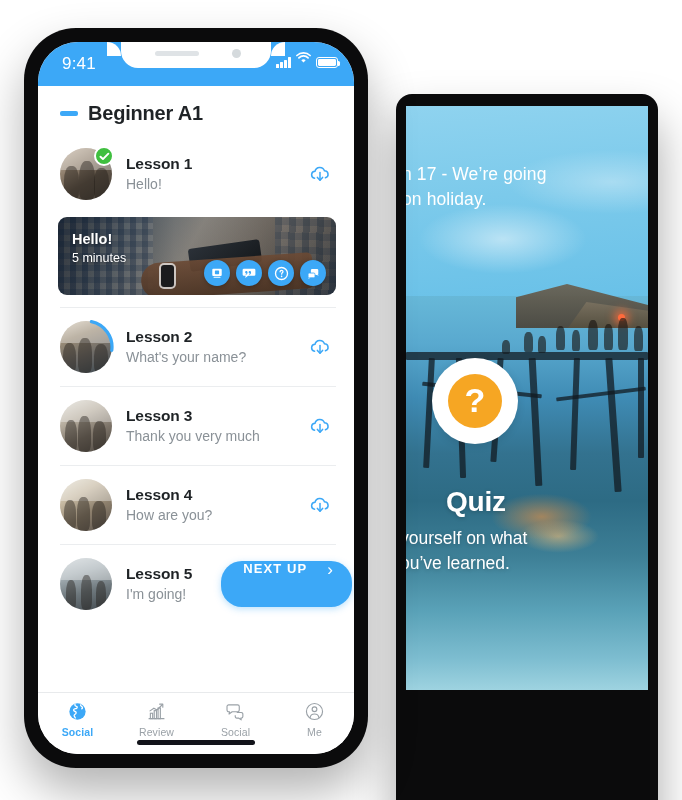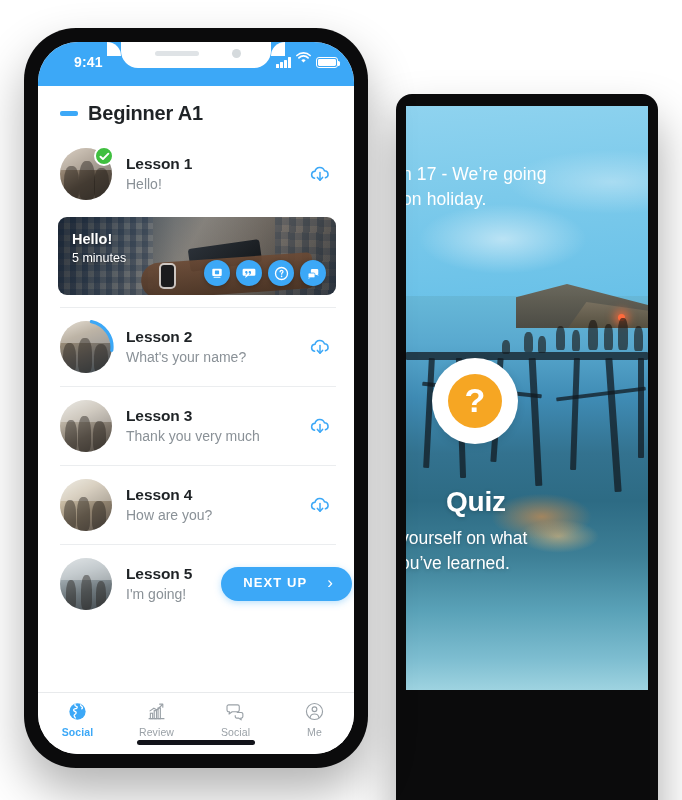--- a/index.html
+++ b/index.html
@@ -115,21 +115,21 @@
   .notch:after{
     content:"";position:absolute;right:30px;top:7px;width:9px;height:9px;
     border-radius:50%;background:#d5dadd;
   }
   .notch-l,.notch-r{
     position:absolute;top:0;width:14px;height:14px;background:#ffffff;
   }
   .notch-l{left:calc(50% - 89px);border-top-right-radius:14px;}
   .notch-r{right:calc(50% - 89px);border-top-left-radius:14px;}
   .sb-time{
-    position:absolute;left:36px;top:12px;font-size:14px;font-weight:700;
+    position:absolute;left:24px;top:12px;font-size:17px;font-weight:400;
     letter-spacing:.2px;
   }
   .sb-icons{position:absolute;right:16px;top:13px;display:flex;align-items:flex-end;gap:5px;height:13px;}
   .sig{display:flex;align-items:flex-end;gap:1.5px;height:11px;}
   .sig i{width:2.6px;background:#fff;border-radius:.6px;}
   .sig i:nth-child(1){height:4px;}
   .sig i:nth-child(2){height:6px;}
   .sig i:nth-child(3){height:8.5px;}
   .sig i:nth-child(4){height:11px;}
   .batt{
@@ -197,23 +197,23 @@
   }
 
   .lesson-text{flex:1;min-width:0;}
   .lesson-title{font-size:15.5px;font-weight:700;color:#1f2326;line-height:19px;letter-spacing:-.1px;}
   .lesson-sub{font-size:14px;color:#8a9197;line-height:20px;margin-top:1px;}
 
   .dl-icon{flex:0 0 24px;width:24px;height:24px;margin-right:4px;}
   .dl-icon svg{display:block;}
 
   .nextup{
-    flex:0 0 auto;height:30px;padding:0 18px 4px 22px;border-radius:21px;
+    flex:0 0 auto;height:30px;padding:0 18px 16px 22px;border-radius:21px;
     background:#3ca8f7;color:#ffffff;font-size:13px;font-weight:600;
-    letter-spacing:1.1px;display:flex;align-items:center;gap:20px;
+    letter-spacing:1.1px;display:flex;gap:20px;
     margin-right:-16px;box-shadow:0 2px 7px rgba(60,168,247,.35);
     white-space:nowrap;
   }
   .nextup .chev{font-size:17px;font-weight:400;line-height:1;}
 
   
   .lesson-card-wrap{padding:4px 18px 12px 20px;}
   .lesson-card{
     position:relative;height:78px;border-radius:9px;overflow:hidden;
     background:

